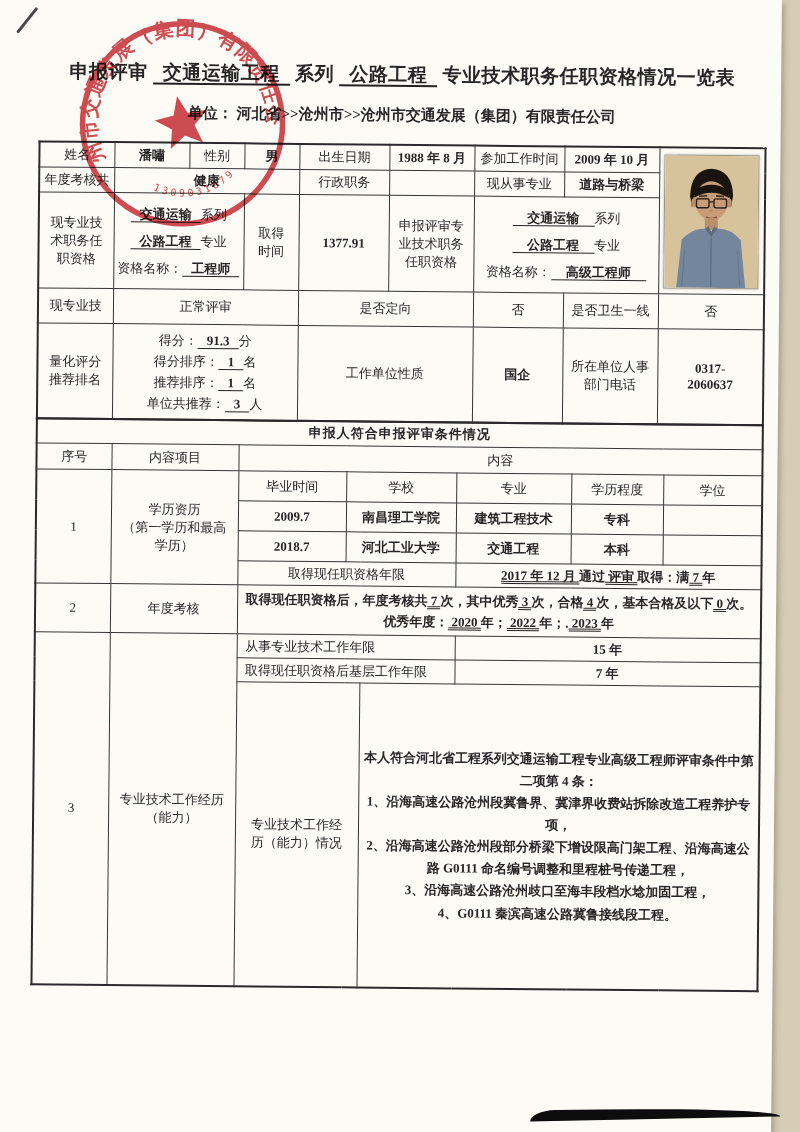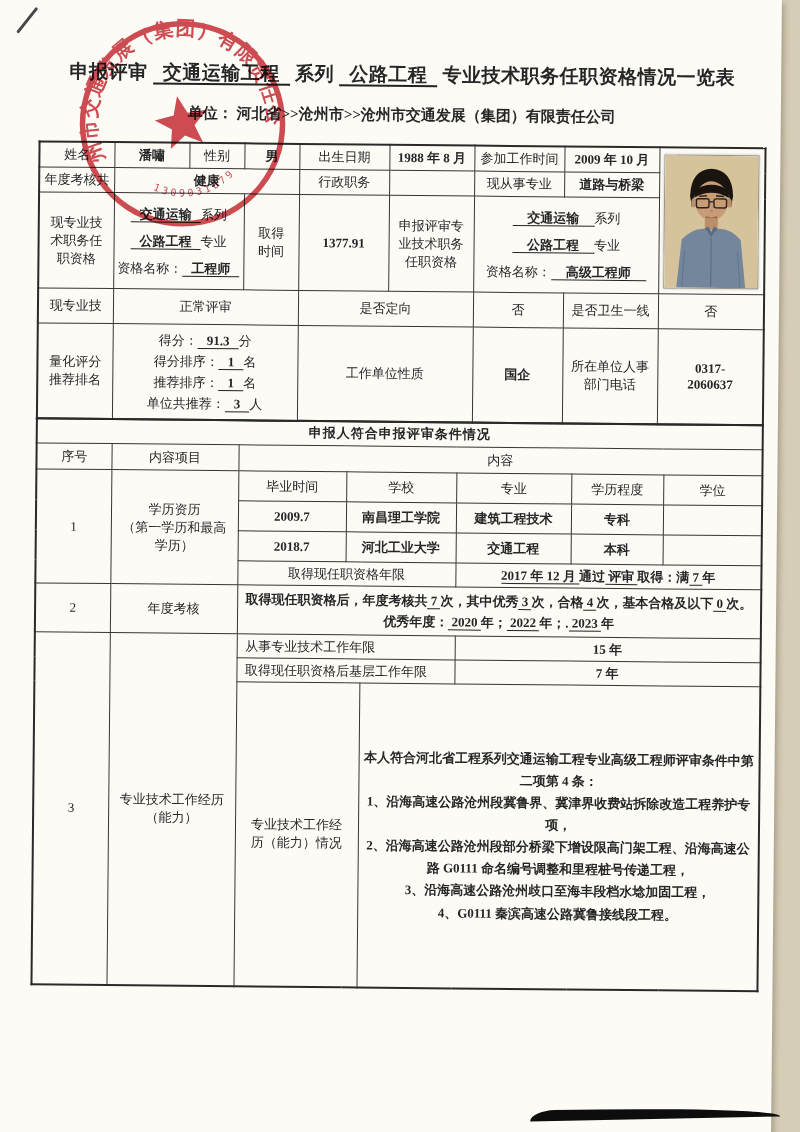--- a/index.html
+++ b/index.html
@@ -40,21 +40,21 @@
   table.t2{margin-top:-2px;}
   .t td{
     border:1px solid #363636;text-align:center;vertical-align:middle;
     font-size:13px;padding:1px 2px;overflow:hidden;
   }
   .pre{white-space:pre-line;}
   .v{font-weight:bold;}
   .lbl{font-weight:normal;}
   .uv{border-bottom:1.5px solid #222;font-weight:bold;padding:0 9px;}
   .uv2{border-bottom:1.5px solid #222;font-weight:bold;padding:0 15px;}
-  .useg{border-bottom:1.5px solid #222;}
+  .useg{border-bottom:1.5px solid #222;text-decoration:underline;}
   .qual{text-align:left;padding-left:8px;line-height:27px;}
   .qual2{text-align:center;padding-left:0;}
   .score-cell{text-align:left;padding-left:12px;line-height:21px;font-size:13px;}
   .sec-hdr{font-weight:bold;font-size:14px;letter-spacing:1px;}
   .annual-cell{
     text-align:left;padding:2px 9px;font-weight:bold;line-height:1.65;font-size:13px;
   }
   .exp-cell{
     text-align:left;vertical-align:top;padding:5px 9px 0 9px;
     font-weight:bold;font-size:13px;line-height:1.7;

